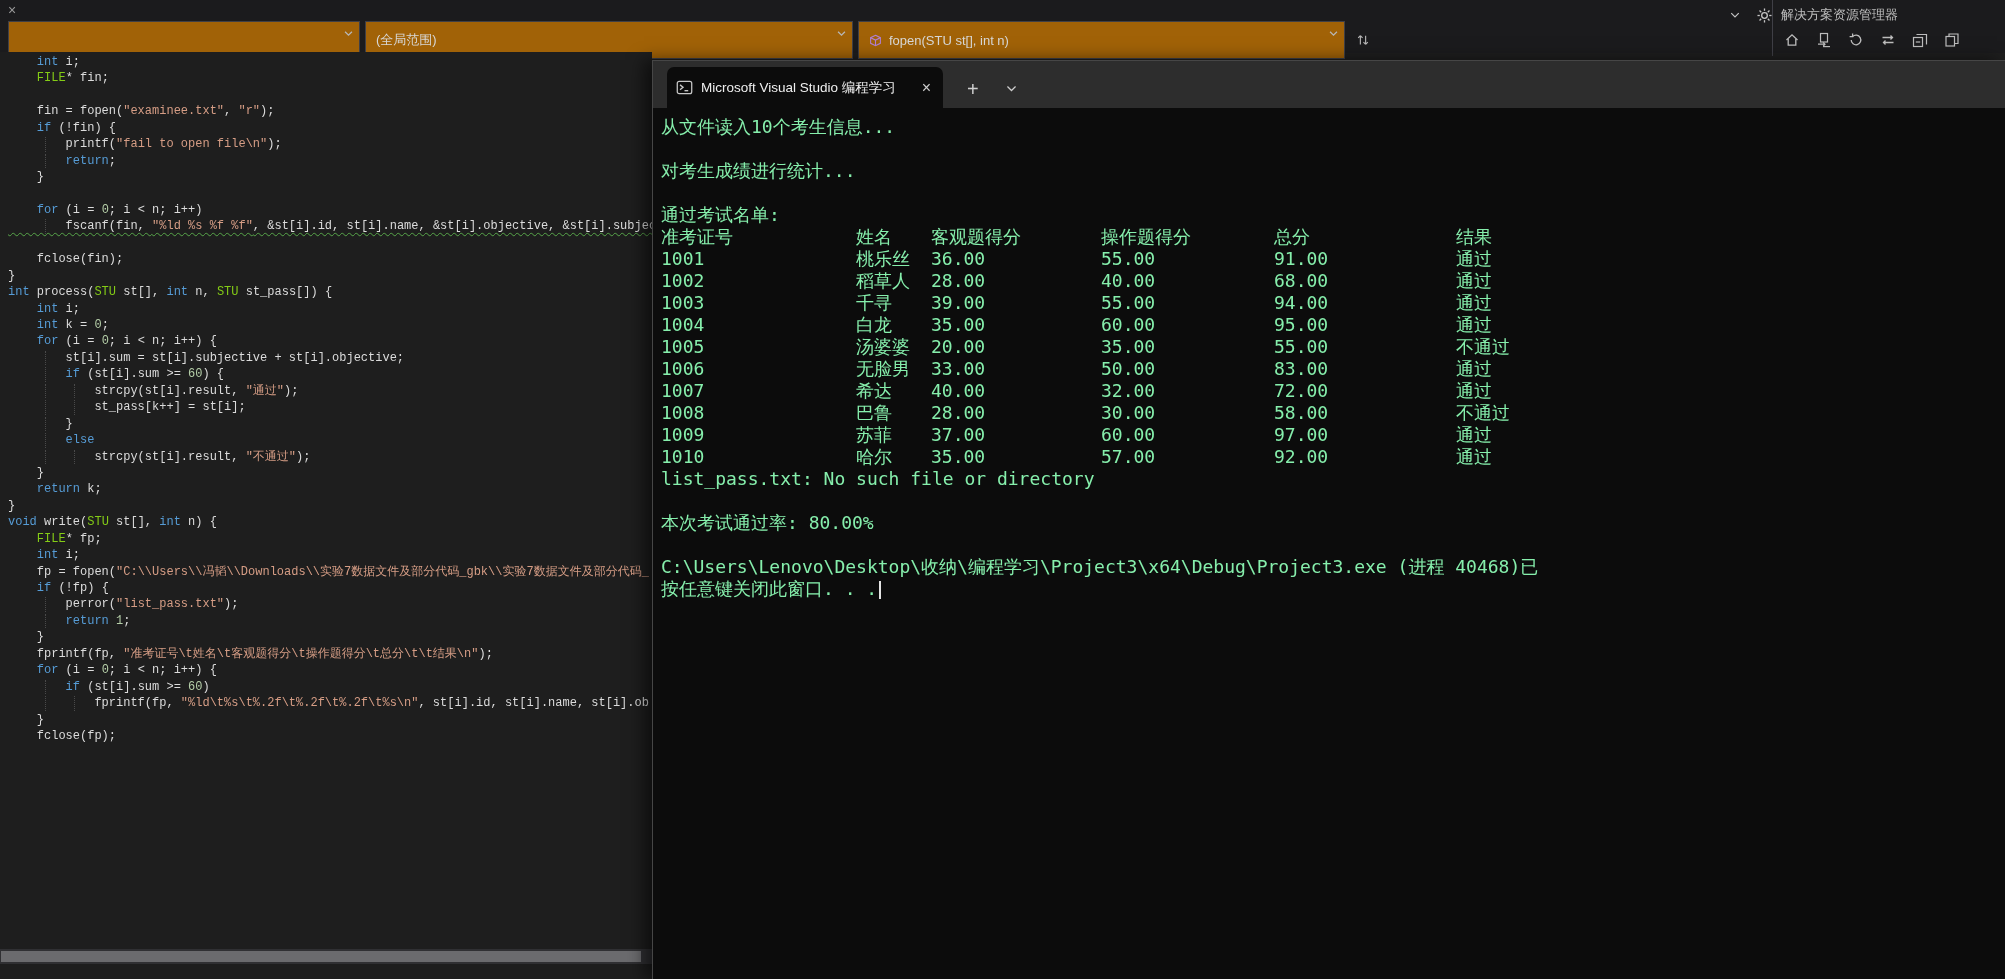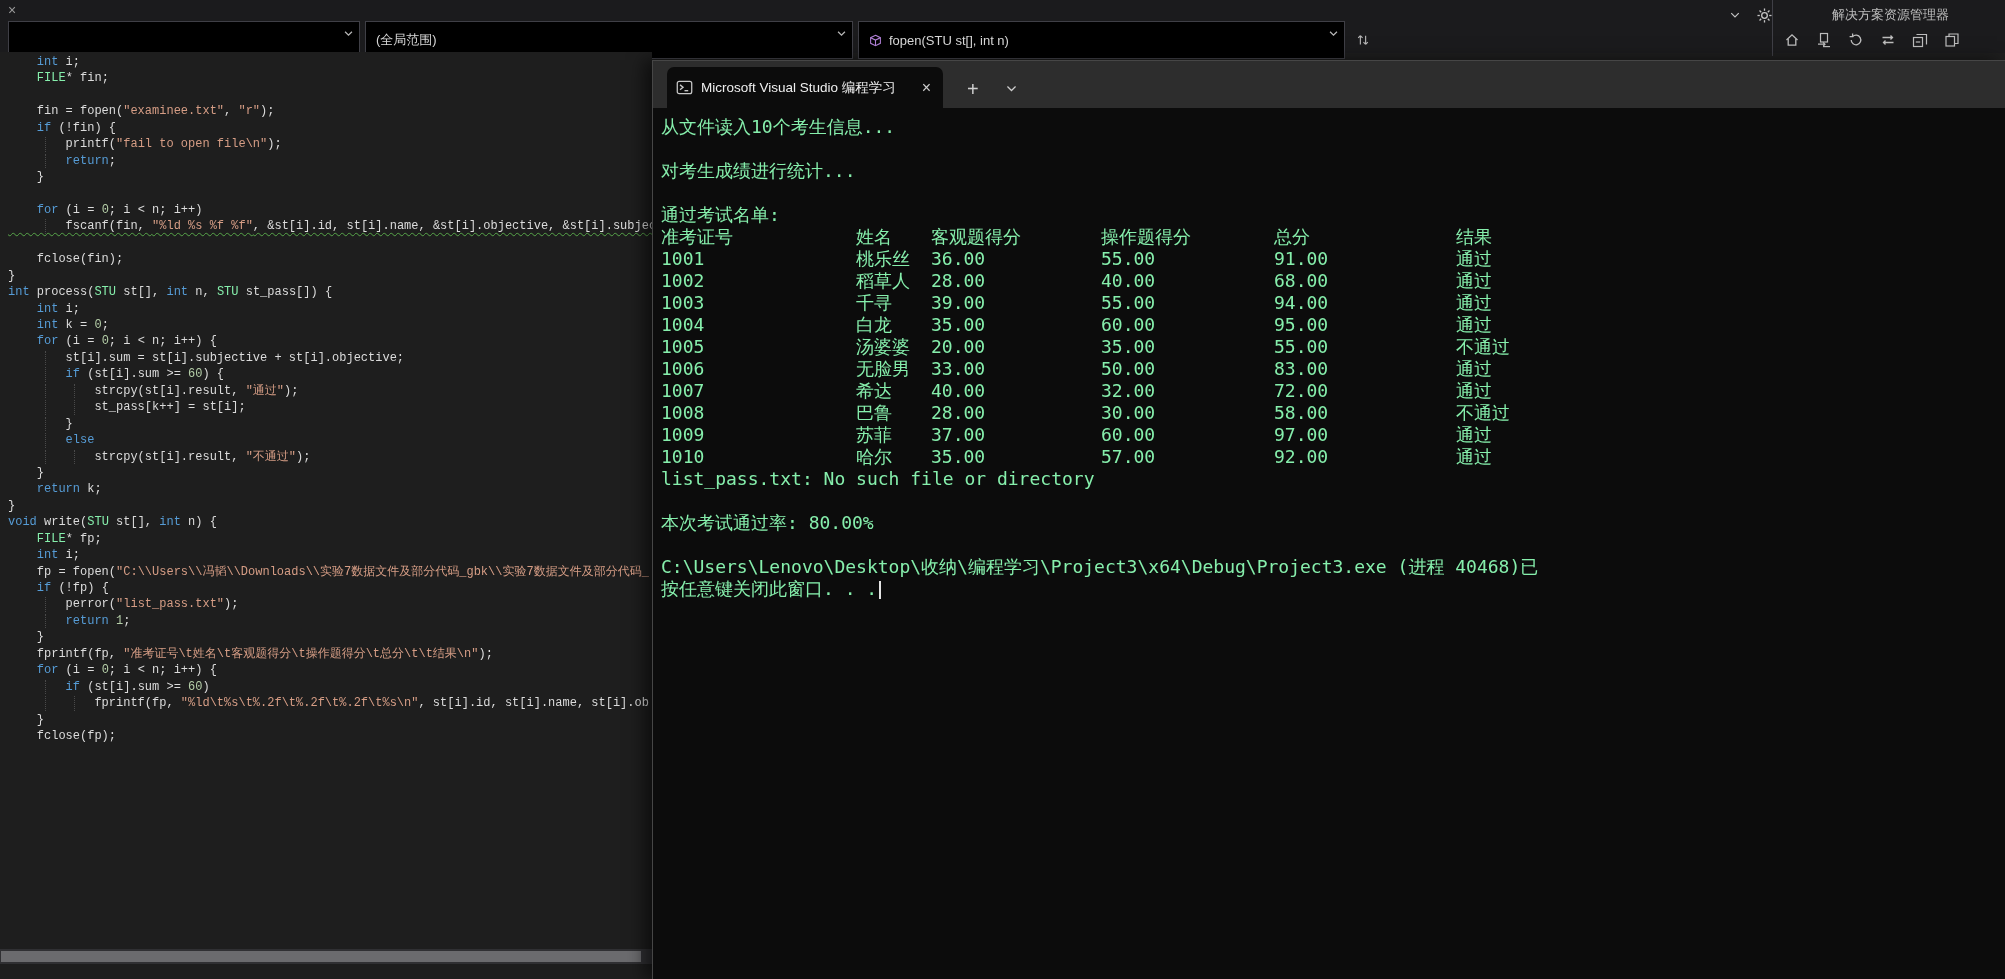--- a/index.html
+++ b/index.html
@@ -6,41 +6,41 @@
   html,body{width:2005px;height:979px;overflow:hidden;background:#1e1e1e}
   body{font-family:"Liberation Sans",sans-serif;position:relative}
   .screen{position:absolute;inset:0;width:2005px;height:979px;background:#1e1e1e;overflow:hidden}
 
   
   .topband{position:absolute;left:0;top:0;width:2005px;height:53px;background:#1b1b1d}
   .titlebar-close{position:absolute;left:3px;top:1px;width:18px;height:18px;color:#9a9a9a;font-size:14px;
     display:flex;align-items:center;justify-content:center;cursor:default}
   .tb-right{position:absolute;top:6px;left:1726px;display:flex;gap:11px;align-items:center}
   .sep-v{position:absolute;left:1772px;top:0;width:1px;height:56px;background:#3f3f46}
-  .se-title{position:absolute;left:1832px;top:6px;color:#bdbdbd;font-size:13px;white-space:nowrap}
+  .se-title{position:absolute;left:1781px;top:6px;color:#bdbdbd;font-size:13px;white-space:nowrap}
   .se-toolbar{position:absolute;left:1783px;top:31px;display:flex;gap:14px;align-items:center}
   .icon-btn{width:18px;height:18px;display:flex;align-items:center;justify-content:center}
 
   
   .navbar{position:absolute;left:0;top:27px;width:1772px;height:26px;background:#1b1b1d;display:flex;align-items:center}
-  .dd{height:38px;background:#000000;border:1px solid #3f3f46;display:flex;align-items:center;color:#d8d8d8;
+  .dd{height:38px;background:#a16207;border:1px solid #3f3f46;display:flex;align-items:center;color:#d8d8d8;
     font-size:13px;padding:0 22px 0 10px;position:relative;white-space:nowrap;overflow:hidden}
   .dd .arrow{position:absolute;right:5px;top:5px}
   .dd1{margin-left:8px;width:352px}
   .dd2{margin-left:5px;width:488px}
   .dd3{margin-left:5px;width:487px;gap:7px}
   .nav-extra{margin-left:9px}
 
   
   .editor{position:absolute;left:0;top:52px;width:652px;height:912px;background:#1e1e1e;overflow:hidden}
   .code{padding:2px 0 0 8px;font-family:Liberation Mono, monospace;font-size:12px;
     line-height:16.45px;white-space:pre;color:#dcdcdc}
   .code-line{position:relative;height:16.45px}
   .guide{position:absolute;top:1px;bottom:1px;width:0;border-left:1px dotted #4a4a4a}
-  .c-pl{color:#dcdcdc}.c-kw{color:#569cd6}.c-ty{color:#86efac}.c-st{color:#d69d85}.c-nu{color:#b5cea8}
+  .c-pl{color:#dcdcdc}.c-kw{color:#569cd6}.c-ty{color:#84cc16}.c-st{color:#d69d85}.c-nu{color:#b5cea8}
   .sqwrap{text-decoration:underline;text-decoration-style:wavy;text-decoration-color:#57a64a;
     text-decoration-thickness:1px;text-underline-offset:3px}
   .hscroll{position:absolute;left:0;bottom:0;width:652px;height:15px;background:#303033}
   .hthumb{position:absolute;left:1px;top:2px;height:11px;width:640px;background:#6b6b6e}
 
   
   .console{position:absolute;left:652px;top:60px;width:1353px;height:919px;background:#0c0c0c;
     border-top:1px solid #464646;border-left:1px solid #464646;box-shadow:-8px 0 16px rgba(0,0,0,.55)}
   .ctabs{position:relative;height:47px;background:#2d2d2d;display:flex;align-items:flex-end}
   .ctab{margin-left:14px;width:276px;height:41px;background:#0c0c0c;border-radius:7px 7px 0 0;

